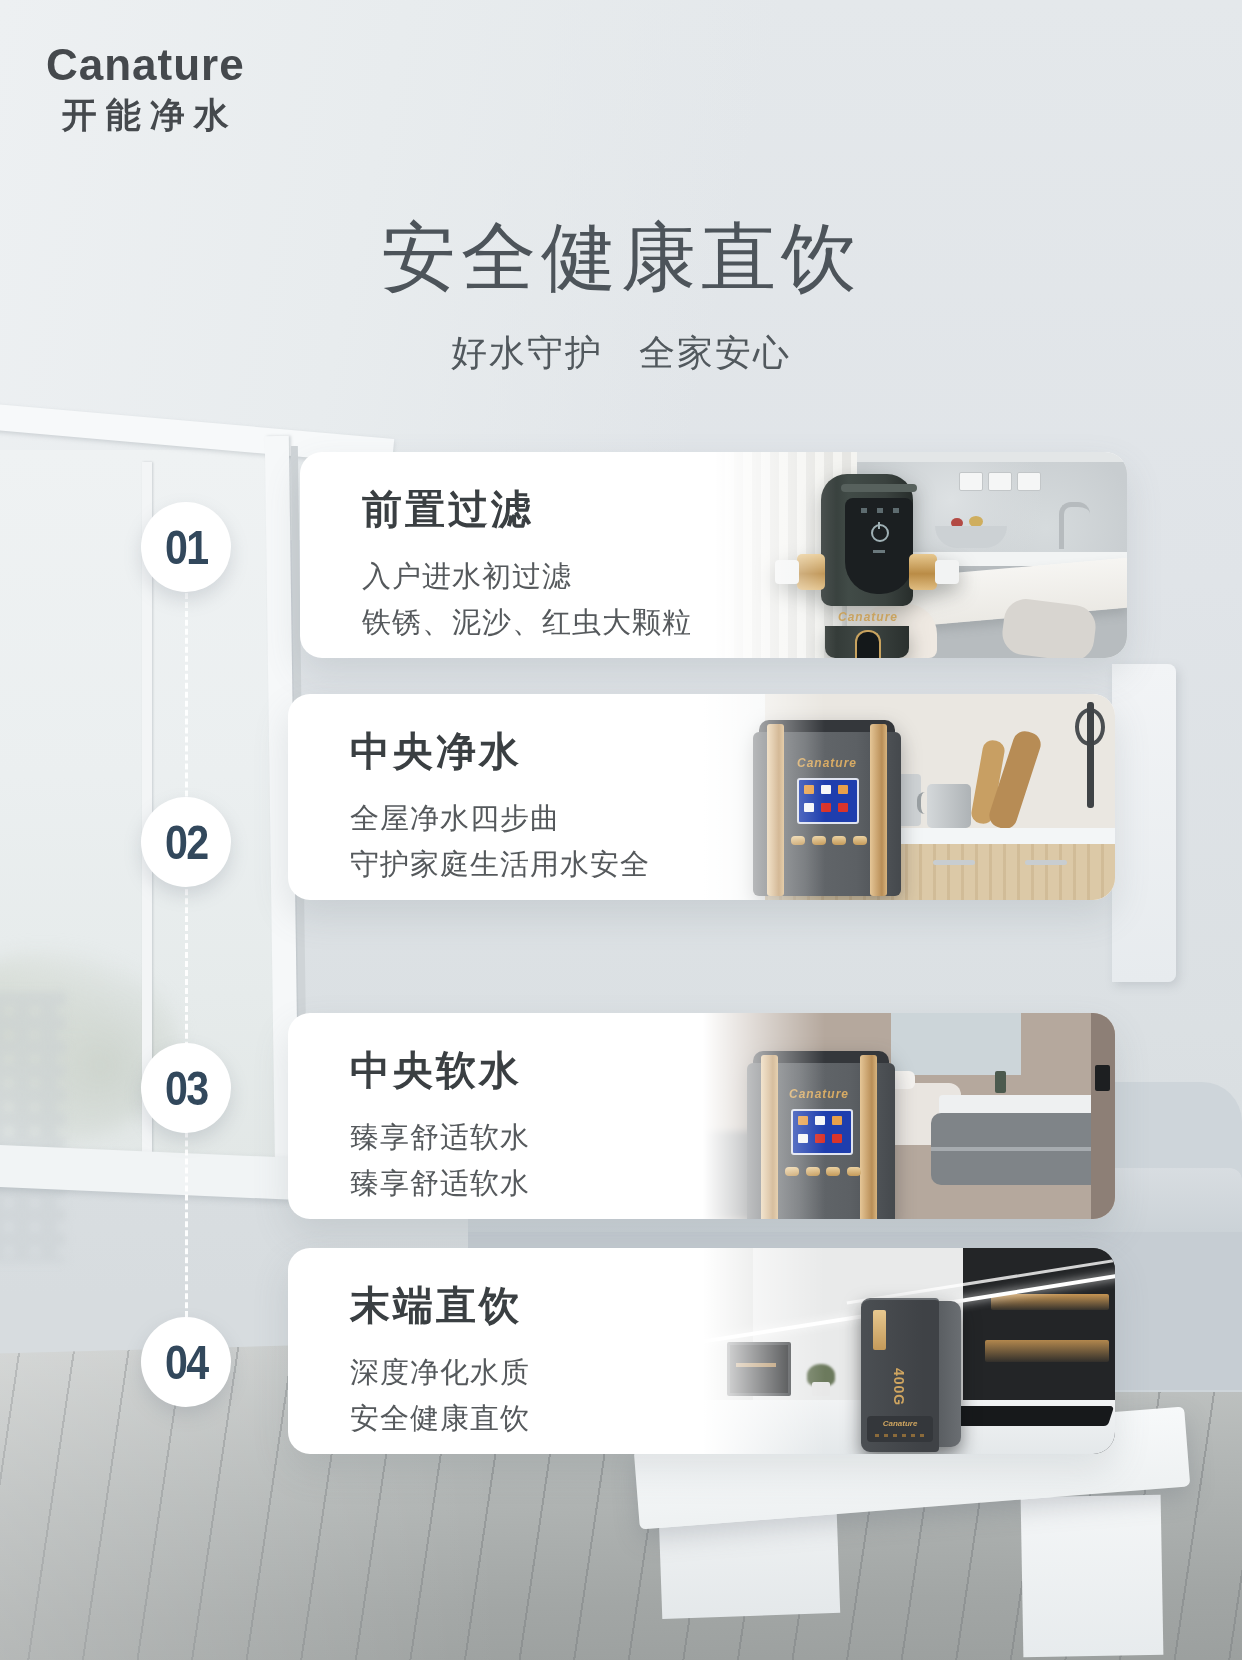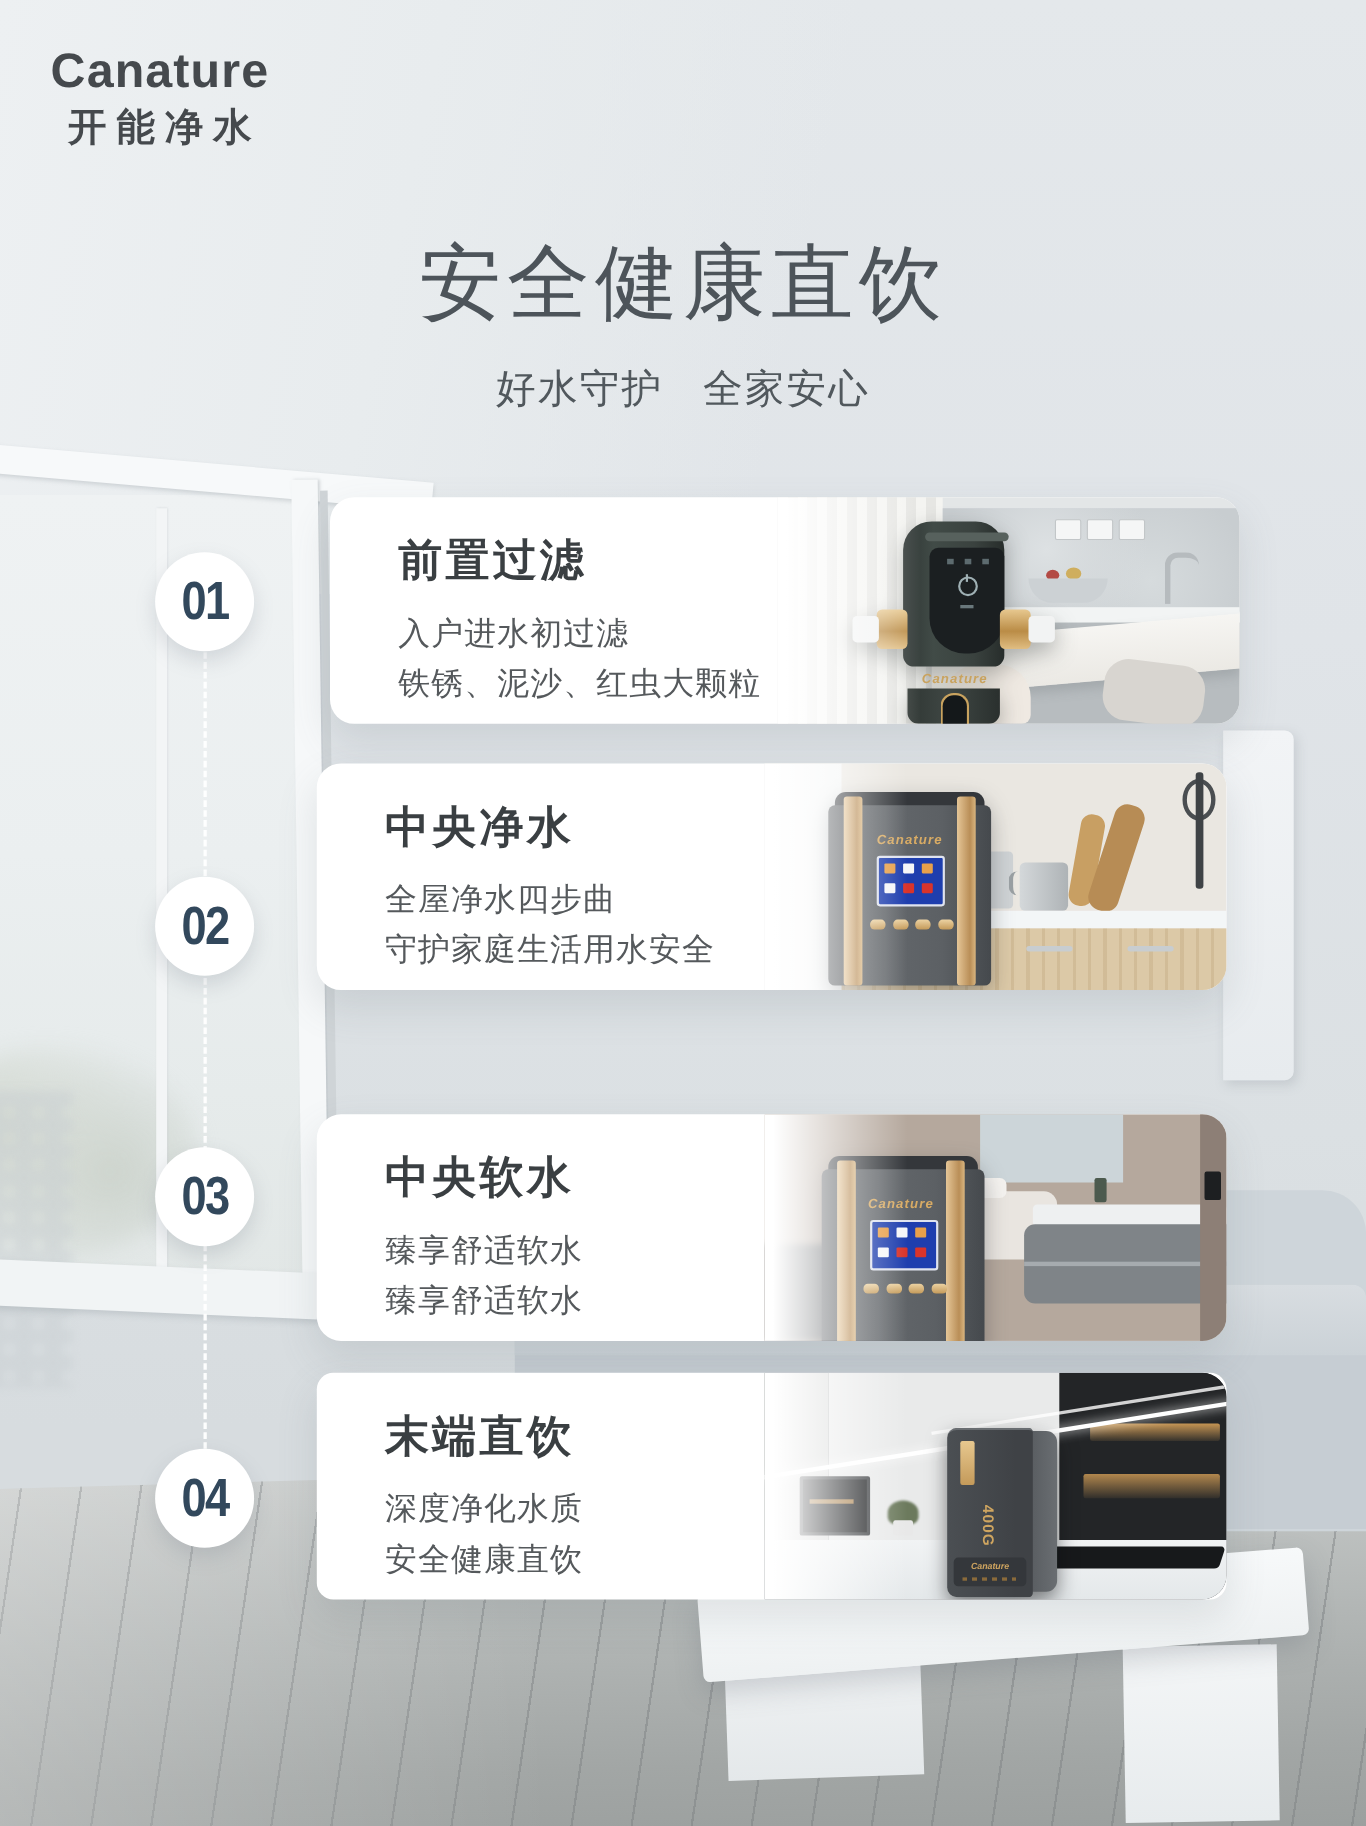--- a/index.html
+++ b/index.html
@@ -58,21 +58,21 @@
   
   .rail-line{position:absolute;left:185px;top:566px;height:796px;border-left:3px dashed rgba(255,255,255,.95);z-index:3;}
   .circle{position:absolute;left:141px;width:90px;height:90px;border-radius:50%;background:#ffffff;z-index:4;
     display:flex;align-items:center;justify-content:center;box-shadow:0 8px 18px rgba(110,120,130,.22);}
   .circle span{font-size:49px;font-weight:800;color:#32485c;display:inline-block;transform:scaleX(.84);letter-spacing:-2px;}
   .c1{top:502px;} .c2{top:797px;} .c3{top:1043px;} .c4{top:1317px;}
 
   
   .card{position:absolute;left:288px;width:827px;height:206px;background:#ffffff;border-radius:22px;z-index:2;
     box-shadow:0 16px 36px rgba(100,110,120,.16);}
-  .card1{top:452px;margin-left:12px;} .card2{top:694px;} .card3{top:1013px;} .card4{top:1248px;border-radius:15px;}
+  .card1{top:452px;margin-left:12px;} .card2{top:694px;} .card3{top:1013px;} .card4{top:1248px;}
   .card-text{position:absolute;left:62px;top:30px;z-index:3;}
   .card-title{font-size:40px;font-weight:700;color:#3a3f42;letter-spacing:3px;}
   .card-line{font-size:29px;color:#55595c;letter-spacing:1px;line-height:46px;}
   .card-line.first{margin-top:16px;}
 
   .photo{position:absolute;right:0;top:0;width:420px;height:206px;border-radius:0 22px 22px 0;overflow:hidden;}
   .fade-left{position:absolute;left:0;top:0;width:130px;height:100%;z-index:6;
     background:linear-gradient(90deg,#ffffff 6%,rgba(255,255,255,0) 100%);}
 
   

